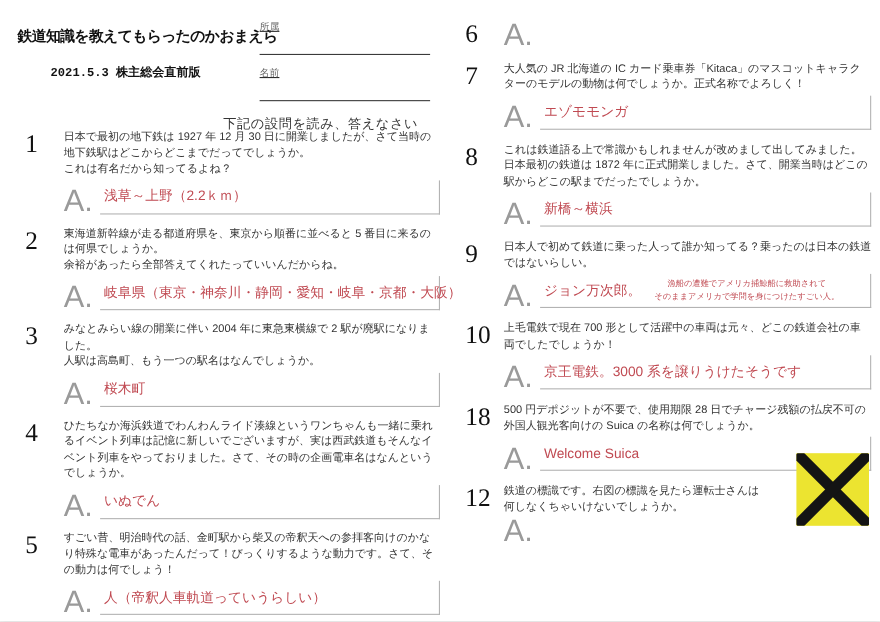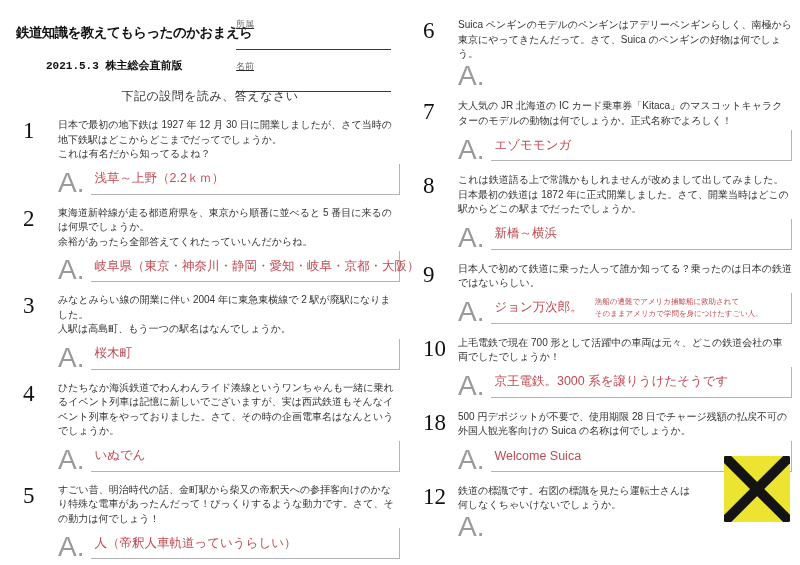--- a/index.html
+++ b/index.html
@@ -17,21 +17,21 @@
   .subtitle{
     position:absolute;left:46px;top:58px;
     font-family:Liberation Mono, monospace;font-weight:bold;font-size:11px;color:#111;
   }
   .field{position:absolute;width:155px;text-decoration:underline;}
   .field-affil{left:236px;top:18px;}
   .field-name{left:236px;top:60px;}
   .field .flabel{font-size:9px;color:#666;}
   .field .fline{border-bottom:1.5px solid #3a3a3a;height:18px;}
   .instruction{
-    position:absolute;left:40px;top:88px;width:340px;text-align:center;
+    position:absolute;left:40px;top:104px;width:340px;text-align:right;
     font-size:12px;color:#333;letter-spacing:.5px;
   }
   
   .col{position:absolute;display:flex;flex-direction:column;}
   .col-left{left:18px;top:118px;width:382px;gap:11px;}
   .col-right{left:418px;top:18px;width:374px;gap:12px;}
   .q{display:flex;}
   .qnum{
     width:40px;flex:0 0 40px;font-family:"Liberation Serif",serif;
     font-size:23px;color:#111;padding-left:5px;box-sizing:border-box;line-height:1.1;
@@ -43,21 +43,21 @@
     font-size:28px;line-height:.85;color:#9a9a9a;margin-right:7px;
     font-family:"Liberation Sans",sans-serif;flex:0 0 auto;
   }
   .abox{
     flex:1;min-width:0;height:30px;border-bottom:1.5px solid #b3b3b3;
     border-right:1.5px solid #b3b3b3;display:flex;align-items:center;padding-left:3px;
   }
   .ared{color:#c04a52;font-size:12.5px;white-space:nowrap;}
   .anote{
     color:#c04a52;font-size:7.5px;line-height:1.6;margin-left:12px;
-    white-space:pre-line;align-self:center;
+    white-space:pre-line;align-self:center;text-align:center;
   }
   
   .q12 .qtext{padding-right:92px;}
   .sign{
     position:absolute;right:2px;top:-28px;width:66px;height:66px;
     background:#ece430;overflow:hidden;z-index:2;
   }
   .sign::before,.sign::after{
     content:"";position:absolute;left:-20%;top:50%;width:140%;height:10px;
     background:#141414;
@@ -154,21 +154,20 @@
       </div>
     </div>
 
   </div>
 
   <div class="col col-right">
 
     <div class="q">
       <div class="qnum">6</div>
       <div class="qbody">
-        <div class="qtext">Suica ペンギンのモデルのペンギンはアデリーペンギンらしく、南極から東京にやってきたんだって。さて、Suica のペンギンの好物は何でしょう。</div>
         <div class="arow">
           <span class="abig">A.</span>
         </div>
       </div>
     </div>
 
     <div class="q">
       <div class="qnum">7</div>
       <div class="qbody">
         <div class="qtext">大人気の JR 北海道の IC カード乗車券「Kitaca」のマスコットキャラクターのモデルの動物は何でしょうか。正式名称でよろしく！</div>

